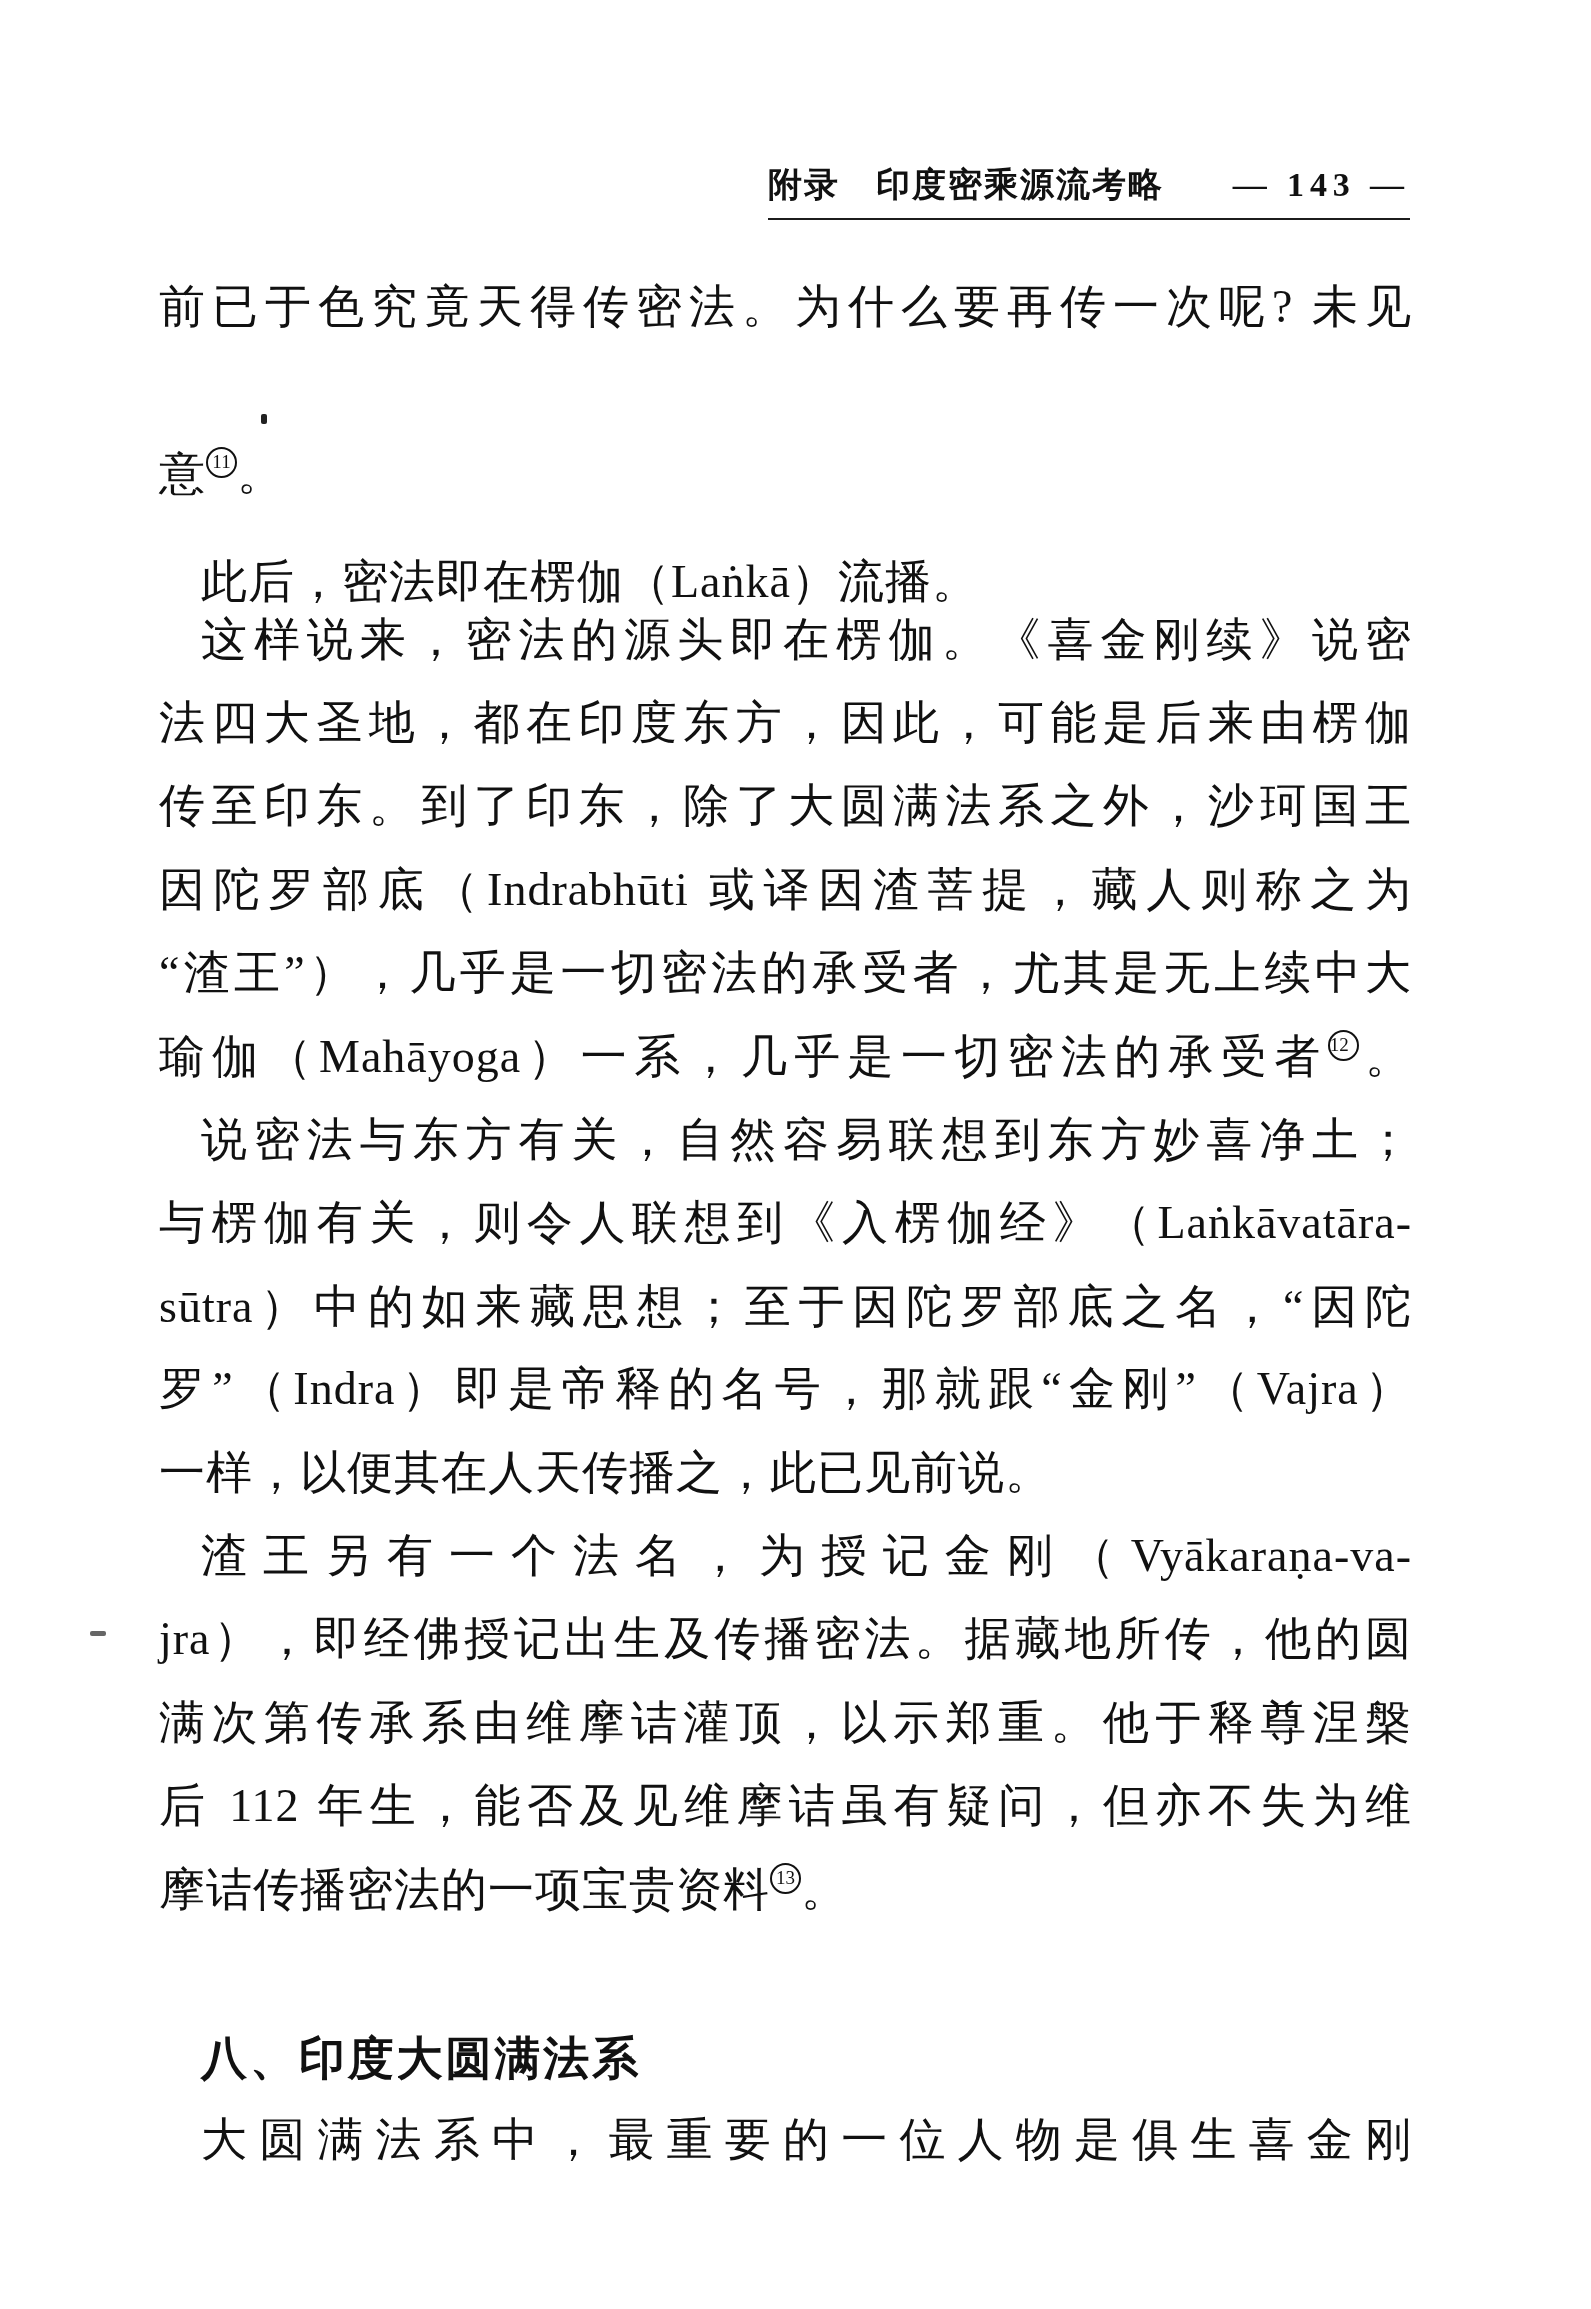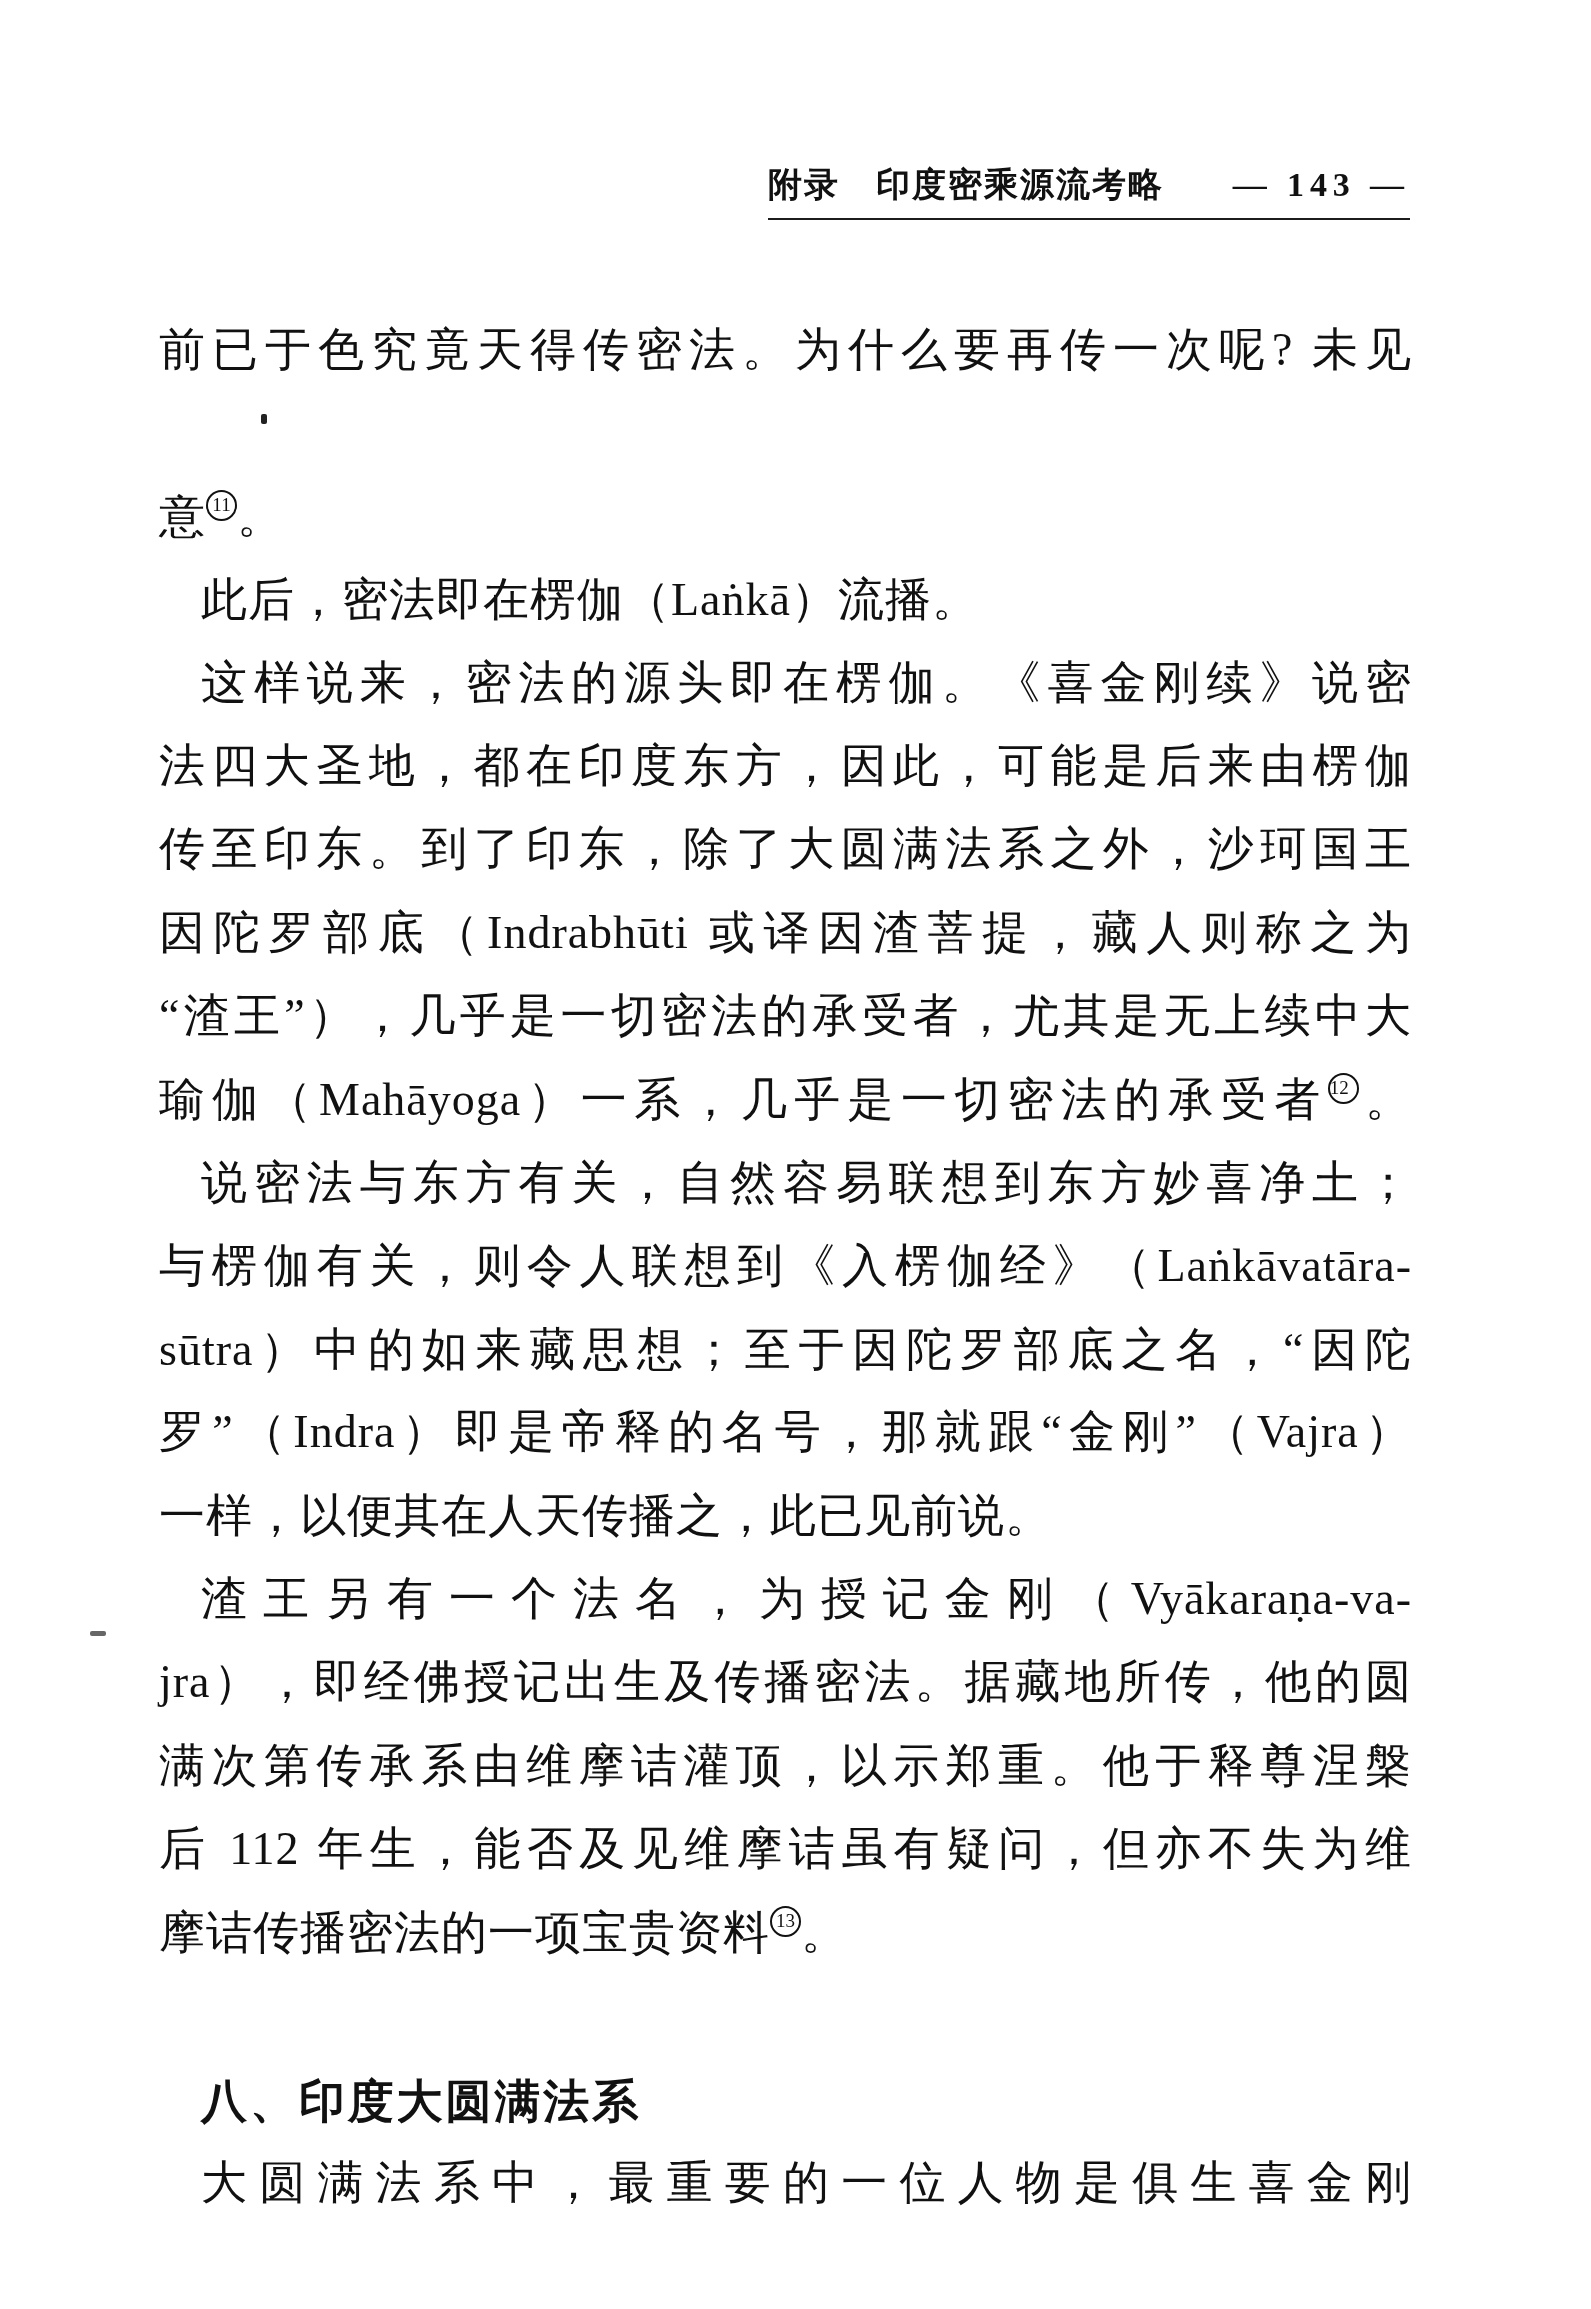--- a/index.html
+++ b/index.html
@@ -26,21 +26,20 @@
   }
   .running-header .pageno{font-weight:bold;letter-spacing:5.9px;}
   
   .line{
     position:absolute;
     left:159px;width:1253px;
     font-size:46px;line-height:57px;
     white-space:nowrap;
     letter-spacing:1px;
     box-sizing:border-box;
-    margin-top:43px;
   }
   .j{
     white-space:normal;
     text-align:justify;
     text-align-last:justify;
     text-justify:inter-character;
   }
   .indent{padding-left:42px;}
   .heading{
     font-family:"Liberation Sans","DejaVu Sans",sans-serif;
@@ -76,21 +75,21 @@
 
 <div class="page">
 
   <div class="running-header">
     <span>附录　印度密乘源流考略</span>
     <span class="pageno">— 143 —</span>
   </div>
 
   <div class="line j" style="top:278px">前已于色究竟天得传密法。为什么要再传一次呢? 未见</div>
   <div class="line" style="top:445px"><span>意</span><span class="circ">11</span><span>。</span></div>
-  <div class="line indent" style="top:528px">此后，密法即在楞伽（Laṅkā）流播。</div>
+  <div class="line indent" style="top:553px">此后，密法即在楞伽（Laṅkā）流播。</div>
   <div class="line j indent" style="top:611px">这样说来，密法的源头即在楞伽。《喜金刚续》说密</div>
   <div class="line j" style="top:694px">法四大圣地，都在印度东方，因此，可能是后来由楞伽</div>
   <div class="line j" style="top:777px">传至印东。到了印东，除了大圆满法系之外，沙珂国王</div>
   <div class="line j" style="top:861px">因陀罗部底（Indrabhūti 或译因渣菩提，藏人则称之为</div>
   <div class="line j" style="top:944px">“渣王”），几乎是一切密法的承受者，尤其是无上续中大</div>
   <div class="line j" style="top:1028px"><span>瑜伽（Mahāyoga）一系，几乎是一切密法的承受者</span><span class="circ">12</span><span>。</span></div>
   <div class="line j indent" style="top:1111px">说密法与东方有关，自然容易联想到东方妙喜净土；</div>
   <div class="line j" style="top:1194px">与楞伽有关，则令人联想到《入楞伽经》（Laṅkāvatāra-</div>
   <div class="line j" style="top:1278px">sūtra）中的如来藏思想；至于因陀罗部底之名，“因陀</div>
   <div class="line j" style="top:1360px">罗”（Indra）即是帝释的名号，那就跟“金刚”（Vajra）</div>

